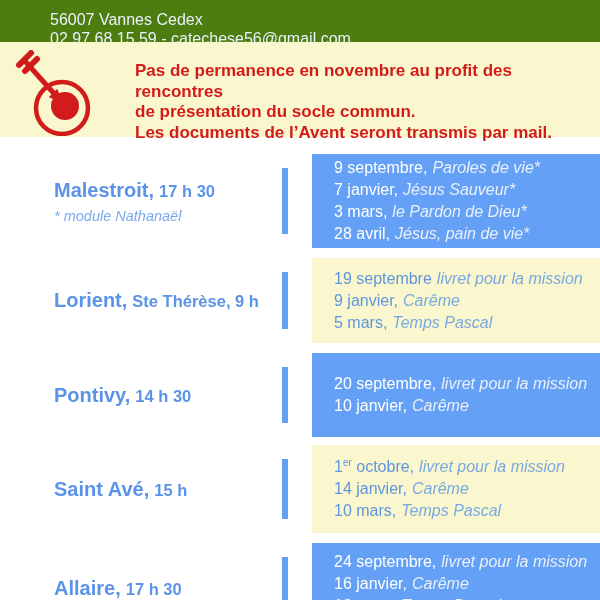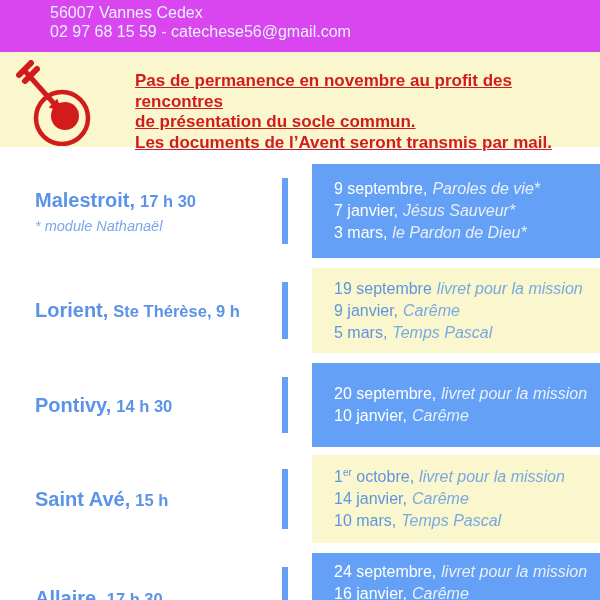--- a/index.html
+++ b/index.html
@@ -1,34 +1,34 @@
 <!DOCTYPE html>
 <html><head>
 <meta charset="utf-8">
 <style>
   html,body{margin:0;padding:0;}
   body{font-family:"Liberation Sans", sans-serif;}
   .page{position:relative;width:600px;height:600px;background:#ffffff;overflow:hidden;}
 
   
-  .banner-blue{height:52px;background:#d946ef;padding:3px 0 0 50px;box-sizing:border-box;}
+  .banner-blue{height:42px;background:#4d7c0f;padding:10px 0 0 50px;box-sizing:border-box;}
   .banner-blue .line{font-size:16px;line-height:19px;color:#e9f2fc;}
 
   
   .banner-yellow{position:relative;height:95px;background:#faf6cd;}
   .notice-icon{position:absolute;left:14px;top:8px;}
   .notice-text{margin-left:135px;padding-top:19px;}
-  .notice-text .nline{font-size:17px;line-height:20.5px;font-weight:bold;color:#d21c1c;text-decoration:underline;}
+  .notice-text .nline{font-size:17px;line-height:20.5px;font-weight:bold;color:#d21c1c;}
 
   
   .rows{margin-top:17px;}
   .row{display:flex;align-items:stretch;}
   .row.mb10{margin-bottom:10px;}
   .row.mb8{margin-bottom:8px;}
-  .label-cell{width:282px;box-sizing:border-box;padding-left:35px;display:flex;flex-direction:column;justify-content:center;}
+  .label-cell{width:282px;box-sizing:border-box;padding-left:54px;display:flex;flex-direction:column;justify-content:center;}
   .loc{white-space:nowrap;color:#5b93e8;}
   .loc-name{font-size:20px;font-weight:bold;}
   .loc-detail{font-size:16.5px;font-weight:bold;margin-left:5px;}
   .loc-note{font-size:14.5px;font-style:italic;color:#7ba8ec;margin-top:6px;}
   .bar{width:6px;background:#64a0f5;margin:14px 24px 14px 0;}
   .box{flex:1;display:flex;flex-direction:column;justify-content:center;padding-left:22px;box-sizing:border-box;font-size:16px;line-height:22px;}
   .box.blue{background:#64a0f5;}
   .box.yellow{background:#faf6cd;}
   .box.blue .d{color:#ffffff;}
   .box.blue .ev{color:#eaf0fa;}
@@ -73,20 +73,21 @@
     <div class="row mb10">
       <div class="label-cell">
         <div class="loc"><span class="loc-name">Malestroit,</span><span class="loc-detail">17 h 30</span></div>
         <div class="loc-note">* module Nathanaël</div>
       </div>
       <div class="bar"></div>
       <div class="box blue h94">
         <div><span class="d">9 septembre,</span><span class="ev">Paroles de vie*</span></div>
         <div><span class="d">7 janvier,</span><span class="ev">Jésus Sauveur*</span></div>
         <div><span class="d">3 mars,</span><span class="ev">le Pardon de Dieu*</span></div>
+        <div><span class="d">28 avril,</span><span class="ev">Jésus, pain de vie*</span></div>
       </div>
     </div>
 
     <div class="row mb10">
       <div class="label-cell">
         <div class="loc"><span class="loc-name">Lorient,</span><span class="loc-detail">Ste Thérèse, 9 h</span></div>
       </div>
       <div class="bar"></div>
       <div class="box yellow h85">
         <div><span class="d">19 septembre</span><span class="ev">livret pour la mission</span></div>

